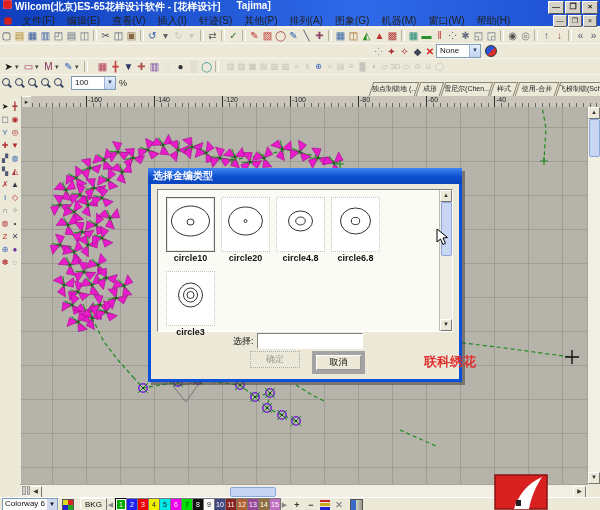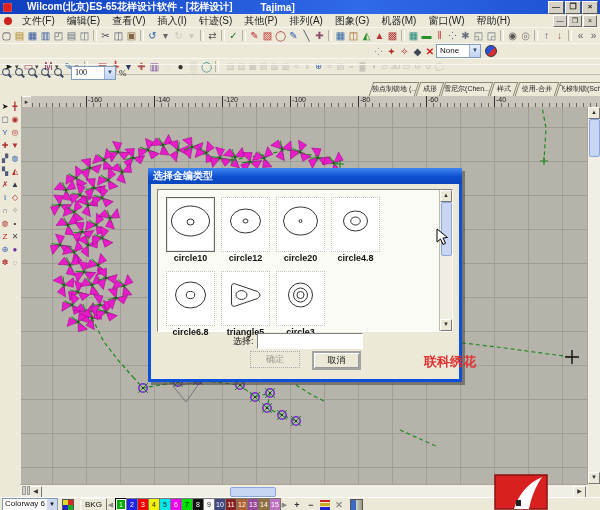--- a/index.html
+++ b/index.html
@@ -1,41 +1,41 @@
 <!DOCTYPE html>
 <html><head>
 <meta charset="utf-8">
 <style>
   html,body{margin:0;padding:0;background:#888;}
   .app{position:relative;width:600px;height:510px;background:#ece9d8;overflow:hidden;
        font-family:"Liberation Sans",sans-serif;color:#111;}
   
-  .titlebar{position:absolute;left:0;top:0;width:600px;height:14px;
-    background:linear-gradient(90deg,#0f3fbe,#2f6ae8 60%,#1c4fd0);display:flex;align-items:center;
-    color:#fff;font-size:10px;font-weight:bold;white-space:nowrap;gap:12px;}
+  .titlebar{position:absolute;left:0;top:0;width:600px;height:26px;
+    background:linear-gradient(90deg,#0f3fbe,#2f6ae8 60%,#1c4fd0);display:flex;align-items:flex-start;
+    color:#fff;font-size:10px;font-weight:bold;white-space:nowrap;}
   .appicon{width:9px;height:9px;margin:0 3px;background:#e02020;border-radius:2px;box-shadow:inset 0 0 1px #fff;}
   .t-suffix{margin-left:16px;}
   .winbtns{position:absolute;right:2px;top:1px;display:flex;gap:1px;}
   .winbtns span{width:14px;height:11px;background:#d6d2c6;border:1px solid;border-color:#fff #5a5a5a #5a5a5a #fff;
     font-size:8px;line-height:10px;text-align:center;color:#222;font-weight:bold;}
   
   .menubar{position:absolute;left:0;top:14px;width:600px;height:13px;display:flex;align-items:center;
     font-size:10px;border-bottom:1px solid #d8d4c8;}
   .menubar .appicon2{width:8px;height:8px;margin:0 4px;background:#d02020;border-radius:50%;}
   .menu-item{padding:4px 6px;line-height:13px;color:#222;}
   .mdibtns{position:absolute;right:3px;top:1px;display:flex;gap:1px;}
   .mdibtns span{width:12px;height:10px;background:#d6d2c6;border:1px solid;border-color:#fff #666 #666 #fff;
     font-size:7px;line-height:9px;text-align:center;color:#222;}
   
   .tbrow{position:absolute;left:0;width:600px;display:flex;align-items:center;
     border-top:1px solid #f8f6ee;border-bottom:1px solid #c2bdae;}
   .tb1{top:27px;height:15px;}
   .tb2{top:43px;height:14px;}
   .tb3{top:58px;height:15px;}
-  .tb4{top:64px;height:16px;border-bottom:none;font-family:Liberation Serif, serif;}
+  .tb4{top:74px;height:16px;border-bottom:none;}
   .icon{width:13px;height:13px;font-size:10px;line-height:13px;text-align:center;flex:0 0 auto;cursor:default;}
   .icon.dis{opacity:.45;filter:grayscale(1);}
   .dda{width:7px;font-size:7px;line-height:13px;color:#444;}
   .sep{width:2px;height:11px;border-left:1px solid #b4b0a0;border-right:1px solid #fff;margin:0 2px;flex:0 0 auto;}
   .combo{display:flex;height:12px;background:#fff;border:1px solid #7f9db9;align-items:stretch;}
   .combo .val{font-size:8px;line-height:11px;padding:0 3px;min-width:26px;}
   .combo .cbtn{width:10px;background:linear-gradient(#e7eefc,#c0d2f2);border-left:1px solid #9ab0d8;
     font-size:6px;line-height:11px;text-align:center;color:#33466e;}
   .redx{color:#d42020;font-size:10px;font-weight:bold;width:12px;text-align:center;}
   .dualcircle{width:10px;height:10px;border-radius:50%;margin-left:4px;
@@ -103,21 +103,21 @@
   .gbox{width:47px;height:47px;background:#fff;border:1px dotted #c4c4bc;}
   .gitem.sel .gbox{border:1px solid #666;box-shadow:0 0 0 1px #e8e8e0 inset;}
   .glbl{font-size:9px;font-weight:bold;text-align:center;line-height:12px;white-space:nowrap;}
   .gscroll{position:absolute;right:0;top:0;width:12px;bottom:0;background:#f0eee2;border-left:1px solid #c0bcac;}
   .drow{position:absolute;left:0;top:165px;width:100%;display:flex;align-items:center;}
   .dsel-lbl{font-size:9px;margin-left:82px;margin-right:3px;}
   .dinput{width:100px;height:12px;background:#fff;border:1px solid;border-color:#808080 #fff #fff #808080;font-size:9px;}
   .dbtns{position:absolute;left:0;top:183px;width:100%;height:16px;}
   .dbtn{position:absolute;height:15px;font-size:9px;line-height:14px;text-align:center;background:#ece9d8;}
   .dbtn.ok{left:99px;width:48px;color:#9a978c;border:1px dotted #aaa;}
-  .dbtn.cancel{left:161px;width:45px;color:#111;border:2px solid #a3a3a3;box-shadow:inset 1px 1px 0 #fff,inset -1px -1px 0 #999;}
+  .dbtn.cancel{left:161px;width:45px;color:#111;border:4px solid #a3a3a3;box-shadow:inset 1px 1px 0 #fff,inset -1px -1px 0 #999;}
   
   .wm1{position:absolute;left:357px;top:329px;z-index:40;font-family:"DejaVu Sans Mono",monospace;
     font-size:11px;letter-spacing:1px;color:#1a1a1a;}
   .wm2{position:absolute;left:424px;top:353px;z-index:40;font-size:13px;font-weight:bold;color:#e03030;}
   .logo{position:absolute;left:494px;top:474px;width:54px;height:36px;z-index:45;}
   .cursor-arrow{position:absolute;left:436px;top:228px;z-index:50;}
 </style>
 </head>
 <body>
 
@@ -865,52 +865,38 @@
       <div class="gitems" id="gitems">
           <div class="gitem sel">
             <div class="gbox" style="padding-top: 6px;"><svg width="47" height="34" viewBox="0 0 46 34">
                 <ellipse cx="23" cy="17" rx="19" ry="15" fill="none" stroke="#333" stroke-width="1"></ellipse>
                 <ellipse cx="23" cy="18" rx="3.5" ry="3" fill="none" stroke="#333" stroke-width="1"></ellipse>
               </svg></div>
             <div class="glbl">circle10</div>
           </div>
           <div class="gitem">
             <div class="gbox" style="padding-top: 6px;"><svg width="47" height="34" viewBox="0 0 46 34">
-                <ellipse cx="23" cy="17" rx="15" ry="12" fill="none" stroke="#333" stroke-width="1"></ellipse>
-                <ellipse cx="23" cy="17" rx="2.5" ry="2" fill="none" stroke="#333" stroke-width="1"></ellipse>
-              </svg></div>
-            <div class="glbl">circle12</div>
-          </div>
-          <div class="gitem">
-            <div class="gbox" style="padding-top: 6px;"><svg width="47" height="34" viewBox="0 0 46 34">
                 <ellipse cx="23" cy="17" rx="17" ry="14" fill="none" stroke="#333" stroke-width="1"></ellipse>
                 <circle cx="23" cy="17" r="1.5" fill="none" stroke="#333" stroke-width="1"></circle>
               </svg></div>
             <div class="glbl">circle20</div>
           </div>
           <div class="gitem">
             <div class="gbox" style="padding-top: 6px;"><svg width="47" height="34" viewBox="0 0 46 34">
                 <ellipse cx="23" cy="17" rx="12" ry="10" fill="none" stroke="#333" stroke-width="1"></ellipse>
                 <ellipse cx="23" cy="17" rx="4.8" ry="4" fill="none" stroke="#333" stroke-width="1"></ellipse>
               </svg></div>
             <div class="glbl">circle4.8</div>
           </div>
           <div class="gitem">
             <div class="gbox" style="padding-top: 6px;"><svg width="47" height="34" viewBox="0 0 46 34">
                 <ellipse cx="23" cy="17" rx="15" ry="13" fill="none" stroke="#333" stroke-width="1"></ellipse>
                 <ellipse cx="23" cy="17" rx="4.2" ry="3.6" fill="none" stroke="#333" stroke-width="1"></ellipse>
               </svg></div>
             <div class="glbl">circle6.8</div>
-          </div>
-          <div class="gitem">
-            <div class="gbox" style="padding-top: 6px;"><svg width="47" height="34" viewBox="0 0 46 34">
-                <path d="M9,9 Q9,4.5 13,6 L35,13.5 Q40,17 35,20.5 L13,28 Q9,29.5 9,25 Z" fill="none" stroke="#333" stroke-width="1"></path>
-                <ellipse cx="19" cy="17" rx="5.5" ry="4.5" fill="none" stroke="#333" stroke-width="1"></ellipse>
-              </svg></div>
-            <div class="glbl">triangle5</div>
           </div>
           <div class="gitem">
             <div class="gbox" style="padding-top: 6px;"><svg width="47" height="34" viewBox="0 0 46 34">
                 <circle cx="23" cy="17" r="12" fill="none" stroke="#333" stroke-width="1"></circle>
                 <circle cx="23" cy="17" r="7" fill="none" stroke="#333" stroke-width="1"></circle>
                 <circle cx="23" cy="17" r="3.5" fill="none" stroke="#333" stroke-width="1"></circle>
               </svg></div>
             <div class="glbl">circle3</div>
           </div>
         </div>

